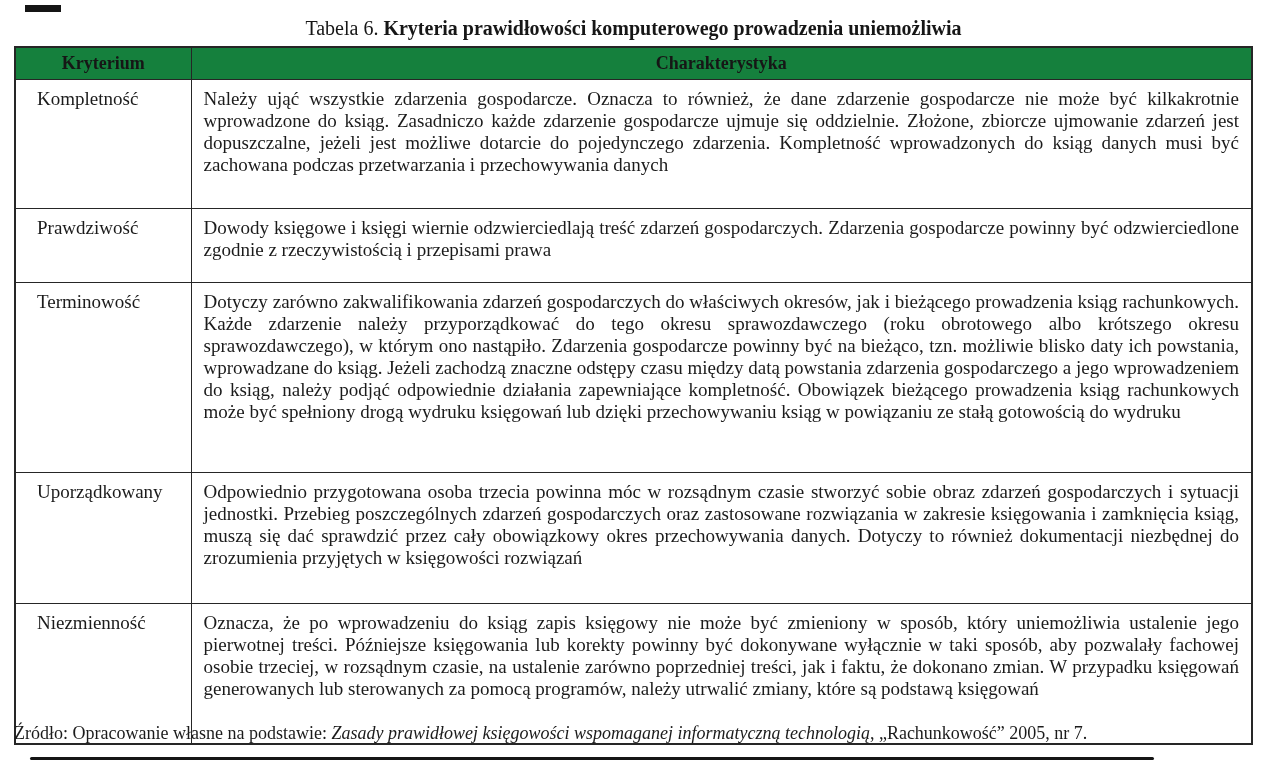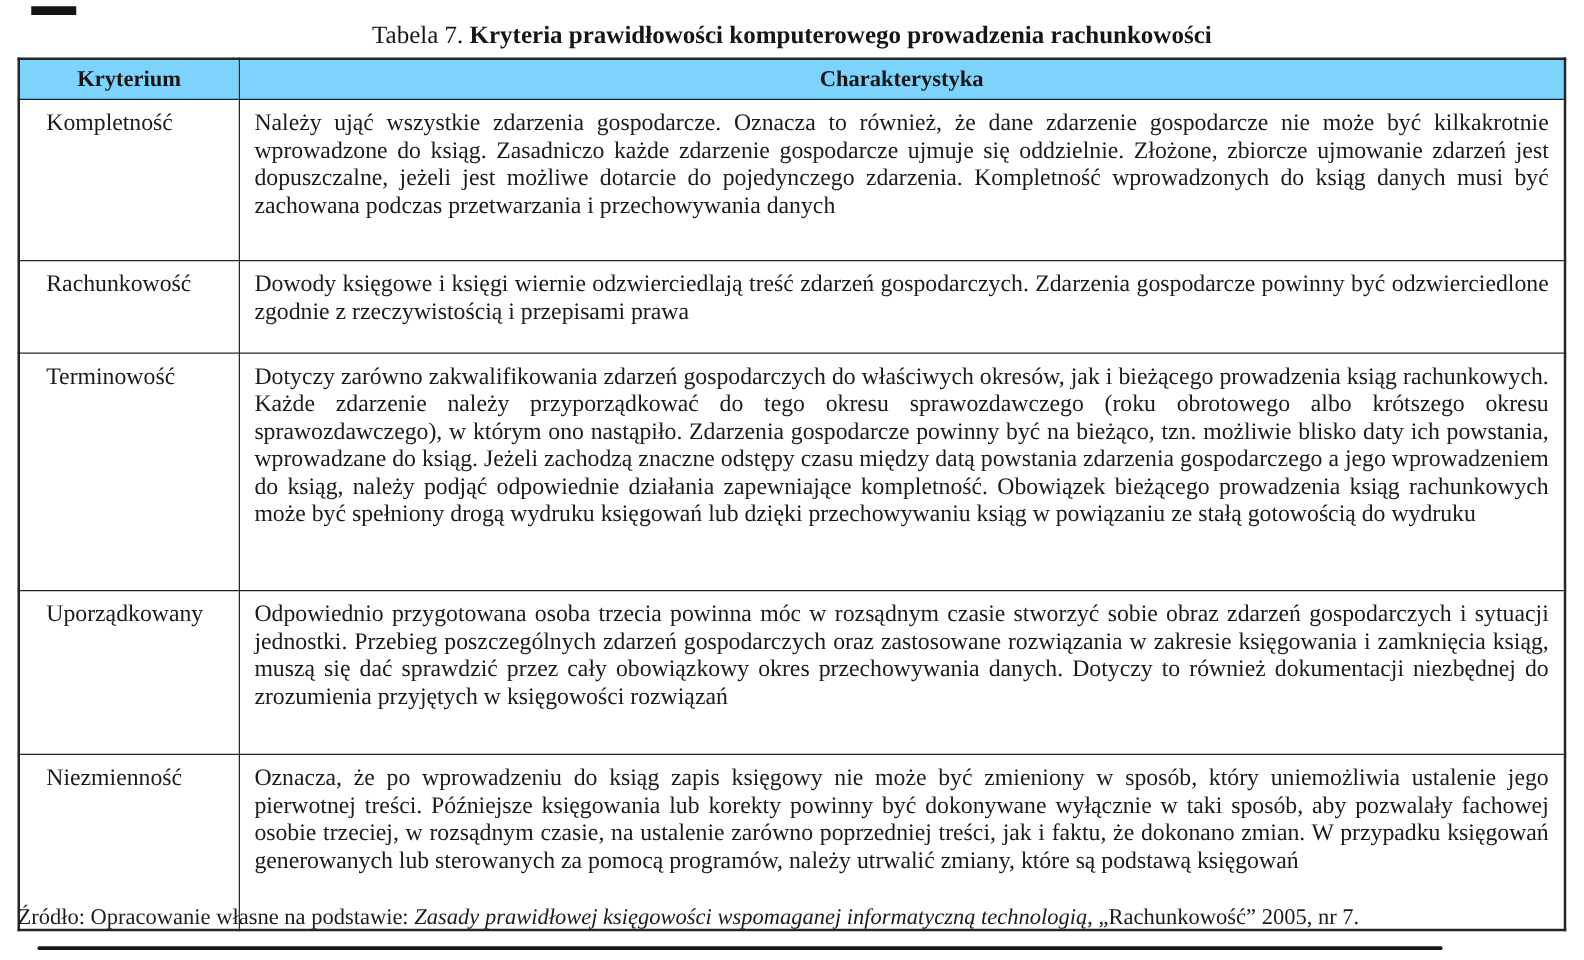--- a/index.html
+++ b/index.html
@@ -23,21 +23,21 @@
   .caption .bold{font-weight:bold;}
 
   
   table.criteria{
     position:absolute;left:14px;top:46px;width:1239px;
     border-collapse:collapse;table-layout:fixed;
     border:2px solid #262626;
   }
   col.col-crit{width:176px;}
   table.criteria th{
-    background:#7dd3fc;
+    background:#15803d;
     border:1px solid #262626;
     font-size:18px;font-weight:bold;text-align:center;
     padding:5px 20px;height:20px;color:#161616;
   }
   table.criteria td{
     border:1px solid #262626;
     vertical-align:top;
     font-size:19px;line-height:22px;color:#1b1b1b;
   }
   td.crit{padding:8px 6px 8px 21px;}
@@ -57,41 +57,41 @@
   .source .italic{font-style:italic;}
 </style>
 </head>
 <body>
 
 <div class="page">
 
   <div class="artifact-top"></div>
 
   <div class="caption">
-    <span>Tabela 7. </span><span class="bold">Kryteria prawidłowości komputerowego prowadzenia rachunkowości</span>
+    <span>Tabela 6. </span><span class="bold">Kryteria prawidłowości komputerowego prowadzenia uniemożliwia</span>
   </div>
 
   <table class="criteria">
     <colgroup>
         <col class="col-crit">
         <col>
       </colgroup>
     <thead>
       <tr>
         <th>Kryterium</th>
         <th>Charakterystyka</th>
       </tr>
     </thead>
     <tbody>
       <tr class="r1">
         <td class="crit">Kompletność</td>
         <td class="desc">Należy ująć wszystkie zdarzenia gospodarcze. Oznacza to również, że dane zdarzenie gospodarcze nie może być kilkakrotnie wprowadzone do ksiąg. Zasadniczo każde zdarzenie gospodarcze ujmuje się oddzielnie. Złożone, zbiorcze ujmowanie zdarzeń jest dopuszczalne, jeżeli jest możliwe dotarcie do pojedynczego zdarzenia. Kompletność wprowadzonych do ksiąg danych musi być zachowana podczas przetwarzania i przechowywania danych</td>
       </tr>
       <tr class="r2">
-        <td class="crit">Rachunkowość</td>
+        <td class="crit">Prawdziwość</td>
         <td class="desc">Dowody księgowe i księgi wiernie odzwierciedlają treść zdarzeń gospodarczych. Zdarzenia gospodarcze powinny być odzwierciedlone zgodnie z rzeczywistością i przepisami prawa</td>
       </tr>
       <tr class="r3">
         <td class="crit">Terminowość</td>
         <td class="desc">Dotyczy zarówno zakwalifikowania zdarzeń gospodarczych do właściwych okresów, jak i bieżącego prowadzenia ksiąg rachunkowych. Każde zdarzenie należy przyporządkować do tego okresu sprawozdawczego (roku obrotowego albo krótszego okresu sprawozdawczego), w którym ono nastąpiło. Zdarzenia gospodarcze powinny być na bieżąco, tzn. możliwie blisko daty ich powstania, wprowadzane do ksiąg. Jeżeli zachodzą znaczne odstępy czasu między datą powstania zdarzenia gospodarczego a jego wprowadzeniem do ksiąg, należy podjąć odpowiednie działania zapewniające kompletność. Obowiązek bieżącego prowadzenia ksiąg rachunkowych może być spełniony drogą wydruku księgowań lub dzięki przechowywaniu ksiąg w powiązaniu ze stałą gotowością do wydruku</td>
       </tr>
       <tr class="r5">
         <td class="crit">Uporządkowany</td>
         <td class="desc">Odpowiednio przygotowana osoba trzecia powinna móc w rozsądnym czasie stworzyć sobie obraz zdarzeń gospodarczych i sytuacji jednostki. Przebieg poszczególnych zdarzeń gospodarczych oraz zastosowane rozwiązania w zakresie księgowania i zamknięcia ksiąg, muszą się dać sprawdzić przez cały obowiązkowy okres przechowywania danych. Dotyczy to również dokumentacji niezbędnej do zrozumienia przyjętych w księgowości rozwiązań</td>
       </tr>

